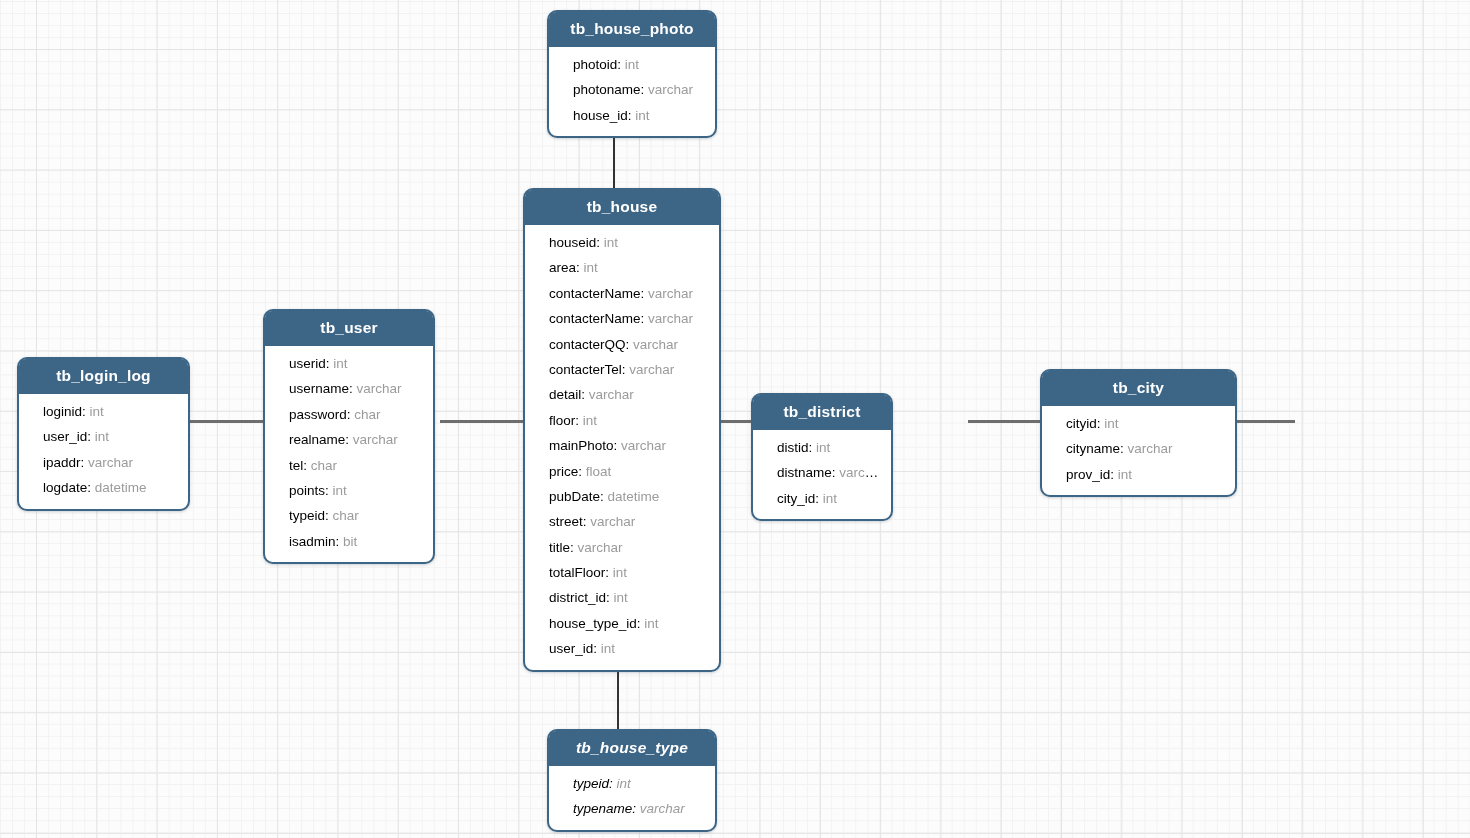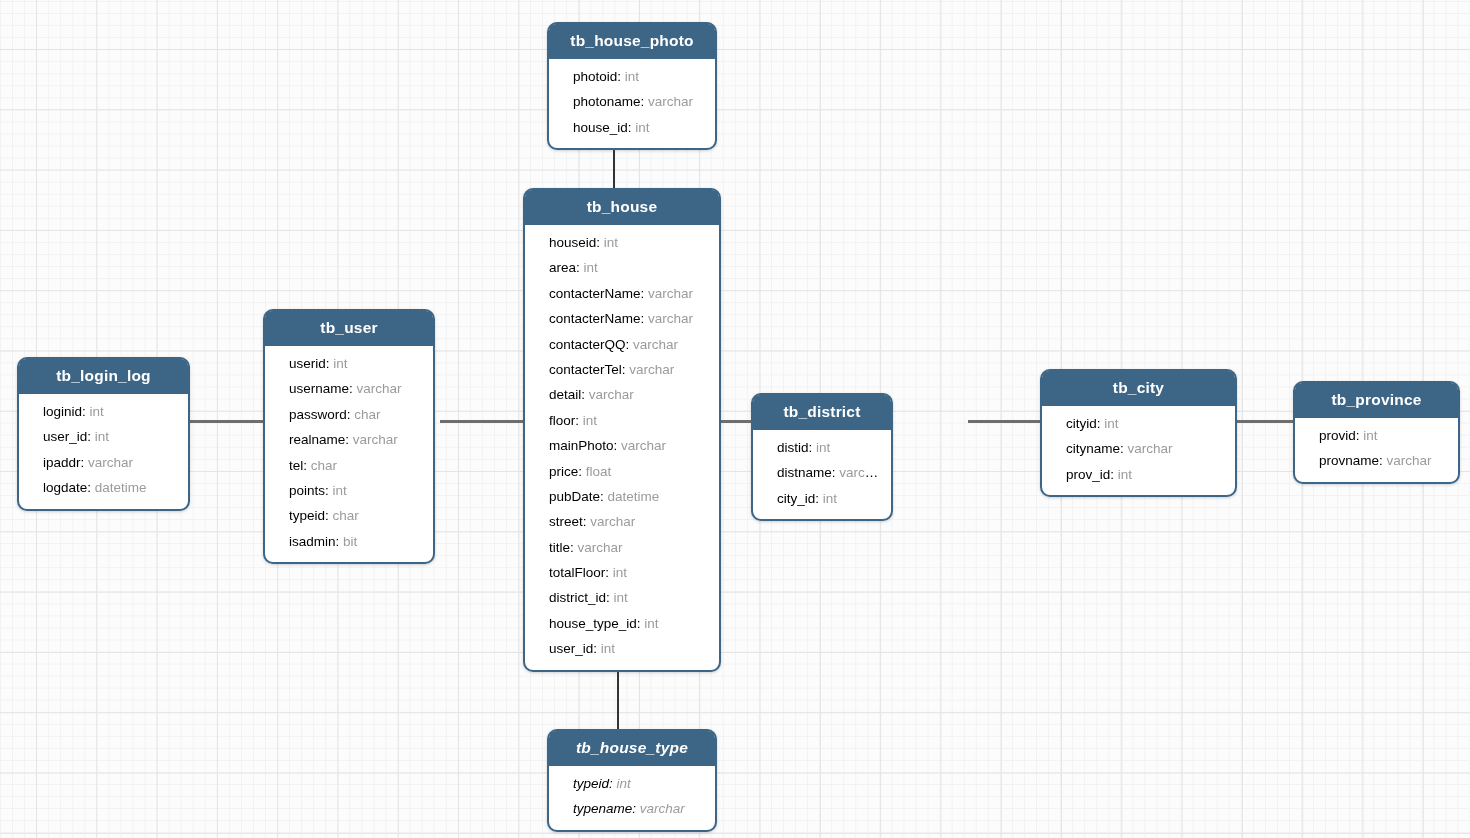--- a/index.html
+++ b/index.html
@@ -57,21 +57,21 @@
   .conn.v{width:2px;background:#333333;}
   .conn.h{height:3px;background:#6e6e6e;}
   .c-photo-house{left:613px;top:133px;height:56px;}
   .c-house-type{left:617px;top:665px;height:65px;}
   .c-login-user{left:189px;top:420px;width:84px;}
   .c-user-house{left:440px;top:420px;width:85px;}
   .c-house-district{left:720px;top:420px;width:81px;}
   .c-district-city{left:968px;top:420px;width:74px;}
   .c-city-province{left:1208px;top:420px;width:87px;}
   
-  .t-photo{left:547px;top:10px;width:170px;margin-top:12px;}
+  .t-photo{left:547px;top:10px;width:170px;}
   .t-house{left:523px;top:188px;width:198px;}
   .t-user{left:263px;top:309px;width:172px;}
   .t-login{left:17px;top:357px;width:173px;}
   .t-district{left:751px;top:369px;width:142px;margin-top:24px;}
   .t-city{left:1040px;top:369px;width:197px;}
   .t-province{left:1293px;top:381px;width:167px;}
   .t-housetype{left:547px;top:729px;width:170px;font-style:italic;}
 </style>
 </head>
 <body>
@@ -153,27 +153,20 @@
 
   <div class="entity t-city">
     <div class="hdr">tb_city</div>
     <div class="rows">
         <div class="row"><span class="fname">cityid:</span><span class="ftype"> int</span></div>
         <div class="row"><span class="fname">cityname:</span><span class="ftype"> varchar</span></div>
         <div class="row"><span class="fname">prov_id:</span><span class="ftype"> int</span></div>
       </div>
   </div>
 
-  <div class="entity t-province">
-    <div class="hdr">tb_province</div>
-    <div class="rows">
-        <div class="row"><span class="fname">provid:</span><span class="ftype"> int</span></div>
-        <div class="row"><span class="fname">provname:</span><span class="ftype"> varchar</span></div>
-      </div>
-  </div>
 
   <div class="entity t-housetype">
     <div class="hdr">tb_house_type</div>
     <div class="rows">
         <div class="row"><span class="fname">typeid:</span><span class="ftype"> int</span></div>
         <div class="row"><span class="fname">typename:</span><span class="ftype"> varchar</span></div>
       </div>
   </div>
 
 </div>

